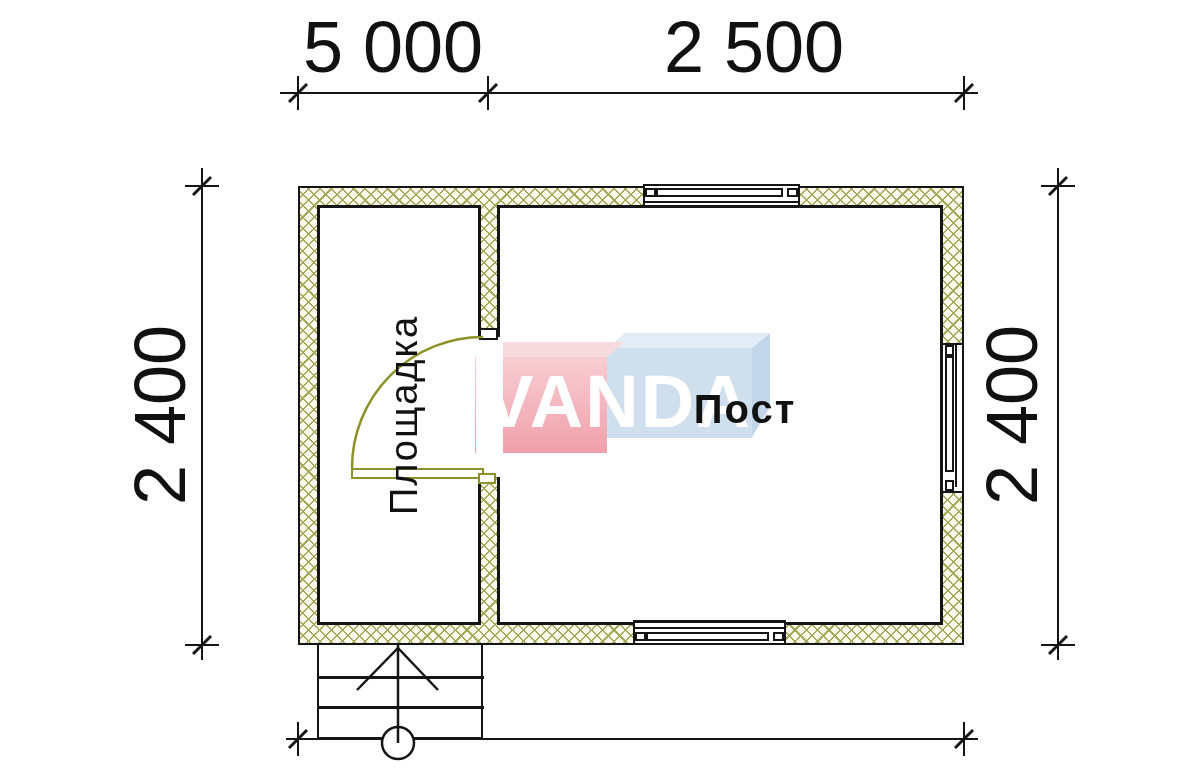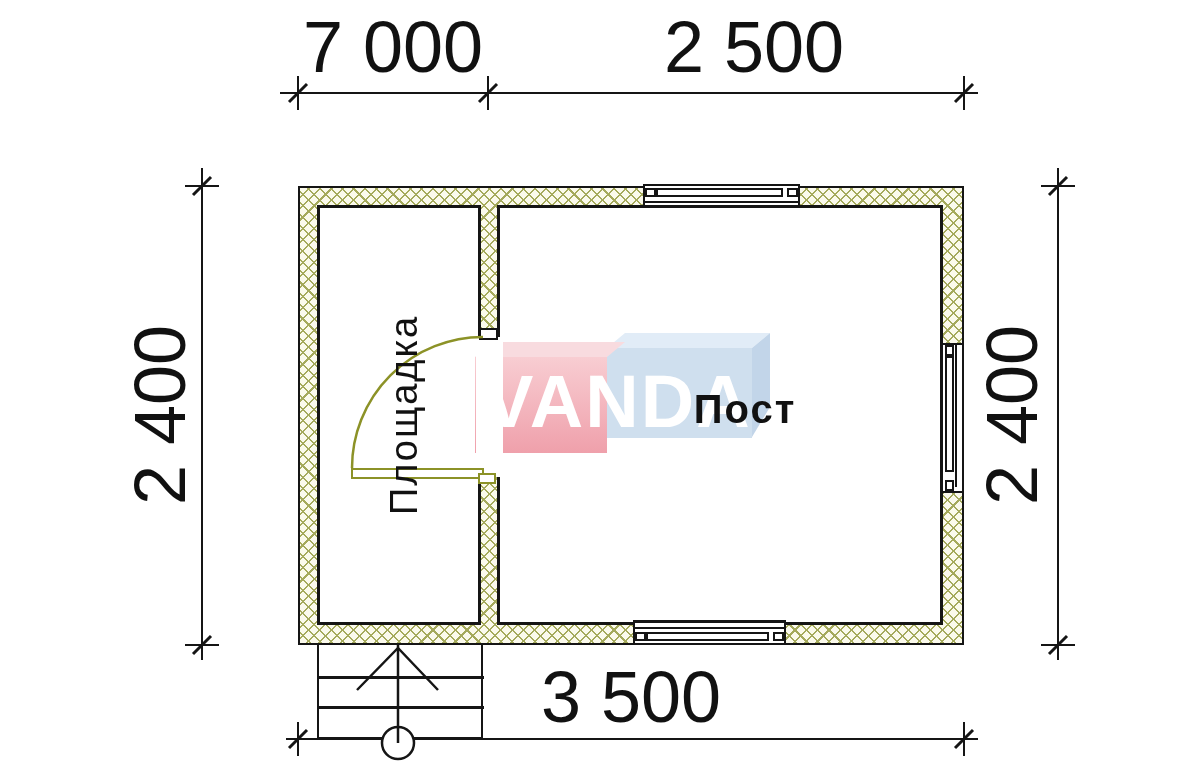--- a/index.html
+++ b/index.html
@@ -137,22 +137,21 @@
         <line x1="1049" y1="195" x2="1067" y2="177" stroke-width="3"></line>
       <line x1="1041" y1="645" x2="1075" y2="645" stroke-width="2"></line>
         <line x1="1049" y1="654" x2="1067" y2="636" stroke-width="3"></line>
     </g>
     <path d="M 352 468 A 131 131 0 0 1 483 337" fill="none" stroke="#8c9227" stroke-width="2.5"></path>
     <circle cx="398" cy="743" r="16" fill="#ffffff" stroke="#151515" stroke-width="2.5"></circle>
     <line x1="398" y1="645" x2="398" y2="743" stroke="#151515" stroke-width="2.5"></line>
     <polyline points="357,690 398,648 438,690" fill="none" stroke="#151515" stroke-width="2.5"></polyline>
   </svg>
 
-  <div class="abs dim-label dim-top-left">7 000</div>
+  <div class="abs dim-label dim-top-left">5 000</div>
   <div class="abs dim-label dim-top-right">2 500</div>
-  <div class="abs dim-label dim-bottom">3 500</div>
   <div class="abs dim-label dim-vert dim-left">2 400</div>
   <div class="abs dim-label dim-vert dim-right">2 400</div>
 
   <div class="abs room-label label-platform">Площадка</div>
   <div class="abs room-label label-post">Пост</div>
 
 </div>
 
 </body></html>

